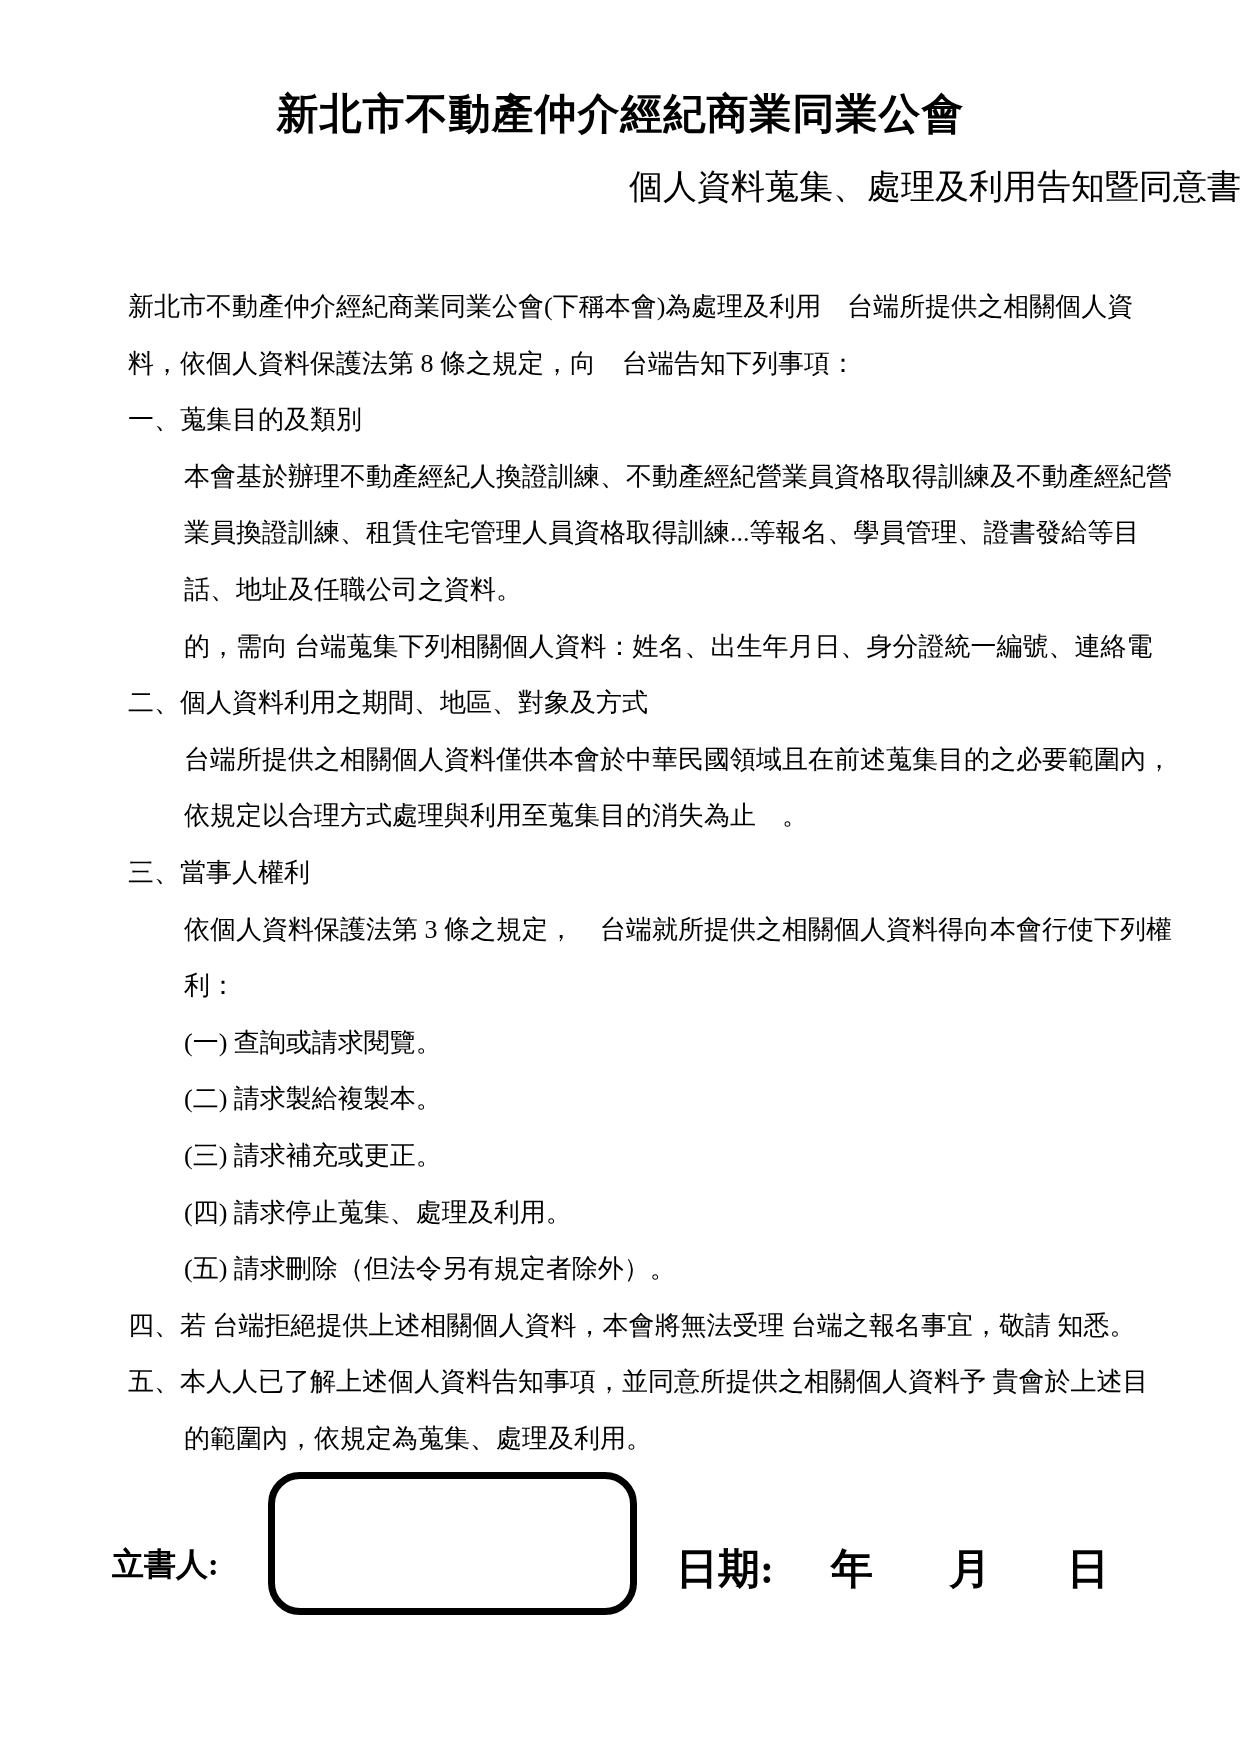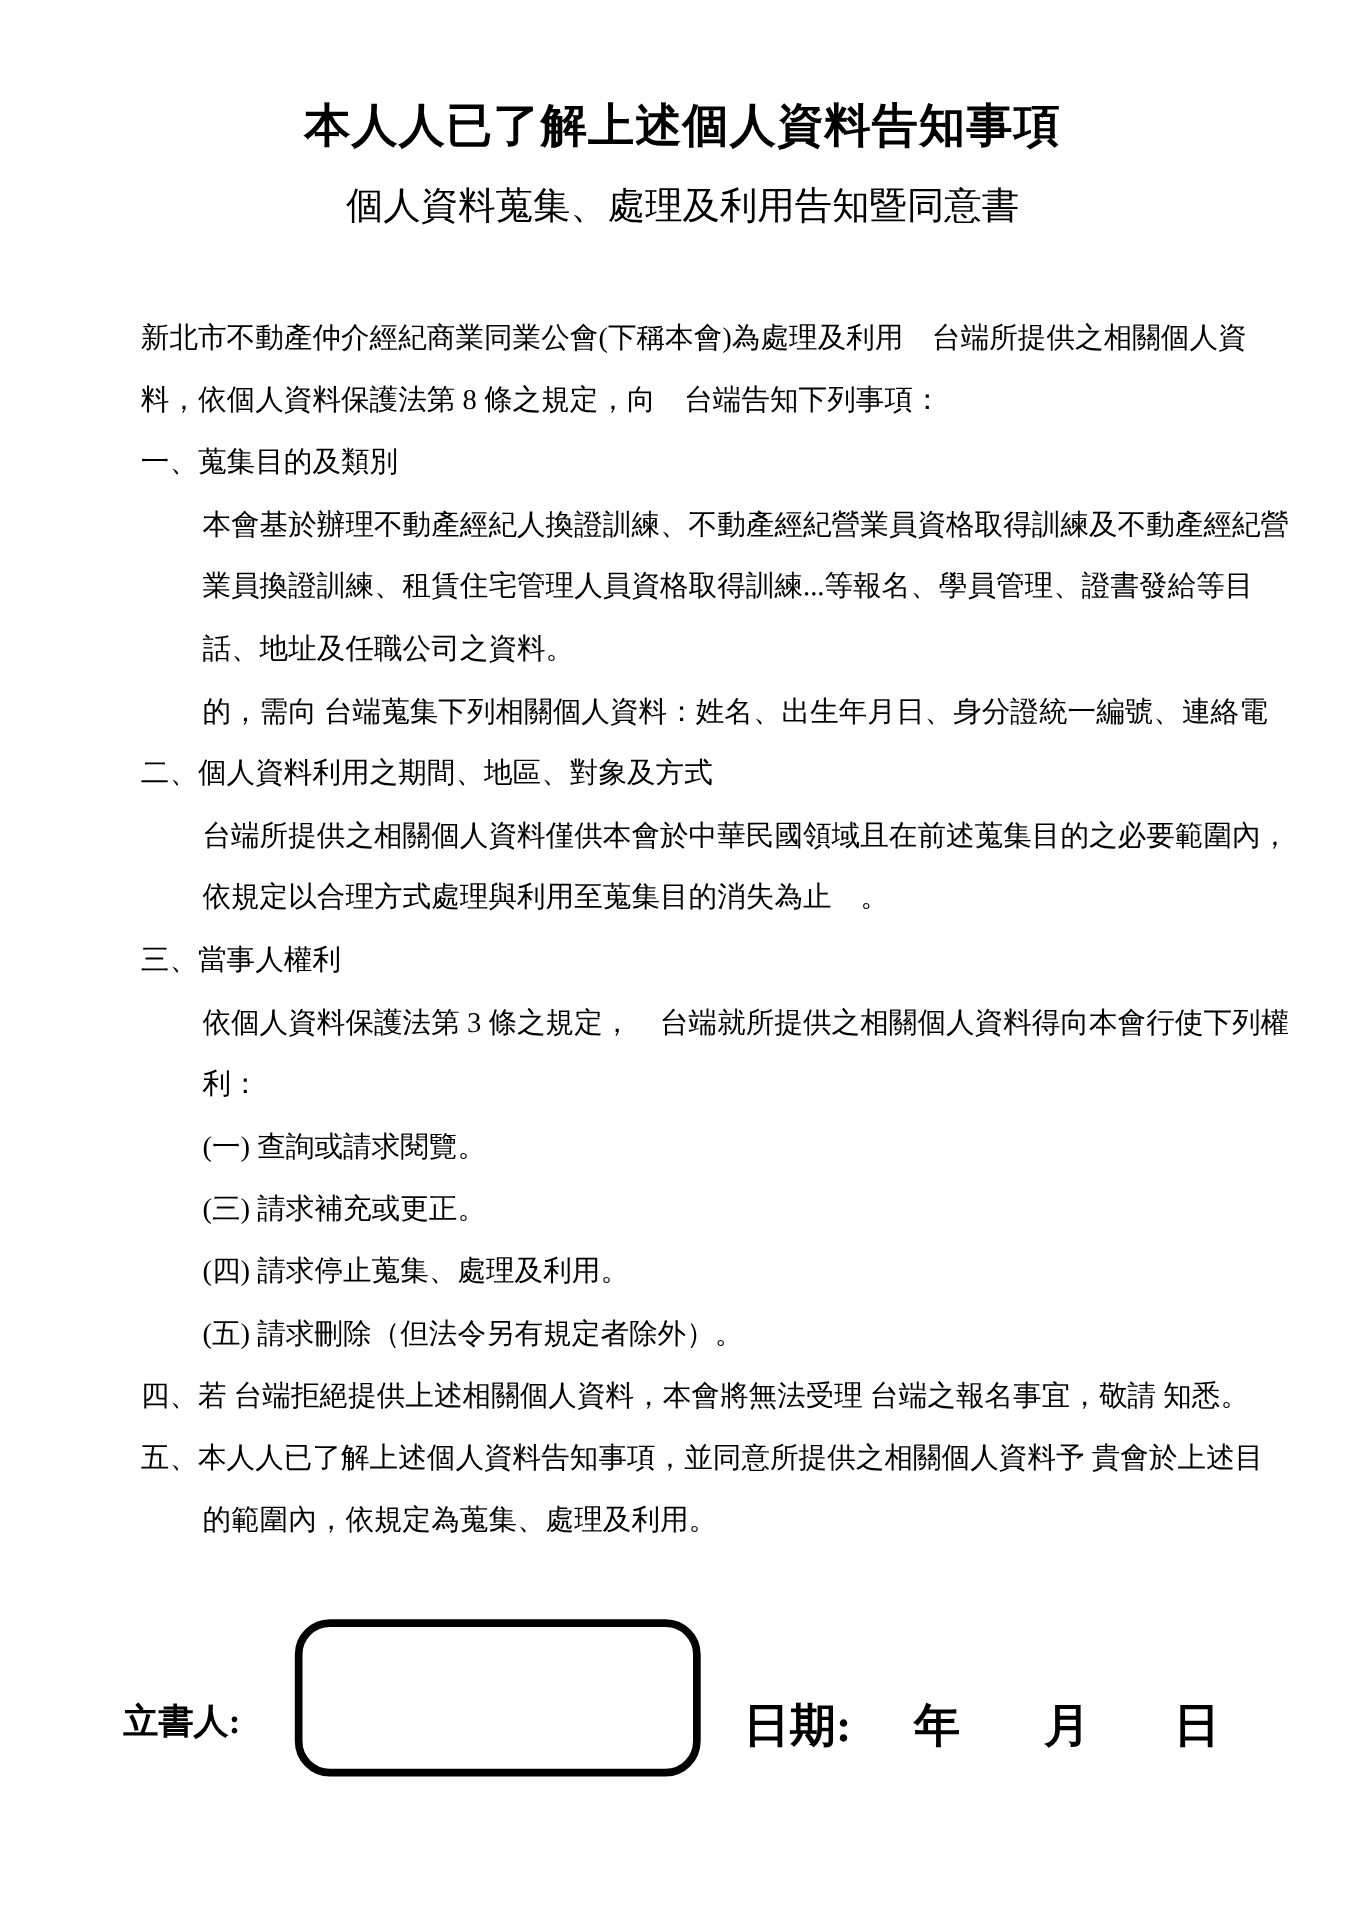--- a/index.html
+++ b/index.html
@@ -20,21 +20,21 @@
     text-align:center;
     font-size:42px;
     font-weight:700;
     letter-spacing:1px;
     white-space:pre;
   }
   .doc-subtitle {
     position:absolute;
     top:164px; left:0;
     width:100%;
-    text-align:center;
+    text-align:right;
     font-size:34px;
     font-weight:400;
     white-space:pre;
   }
   .doc-body {
     position:absolute;
     top:279px;
     left:128px;
     width:1030px;
   }
@@ -73,38 +73,39 @@
   .date-label { left:676px; }
   .unit-year  { left:831px; }
   .unit-month { left:949px; }
   .unit-day   { left:1067px; }
 </style>
 </head>
 <body>
 
 <div class="page">
 
-  <div class="doc-title">本人人已了解上述個人資料告知事項</div>
+  <div class="doc-title">新北市不動產仲介經紀商業同業公會</div>
   <div class="doc-subtitle">個人資料蒐集、處理及利用告知暨同意書</div>
 
   <div class="doc-body">
     <div class="ln">新北市不動產仲介經紀商業同業公會(下稱本會)為處理及利用　台端所提供之相關個人資</div>
     <div class="ln">料，依個人資料保護法第 8 條之規定，向　台端告知下列事項：</div>
     <div class="ln">一、蒐集目的及類別</div>
     <div class="ln ind">本會基於辦理不動產經紀人換證訓練、不動產經紀營業員資格取得訓練及不動產經紀營</div>
     <div class="ln ind">業員換證訓練、租賃住宅管理人員資格取得訓練...等報名、學員管理、證書發給等目</div>
     <div class="ln ind">話、地址及任職公司之資料。</div>
     <div class="ln ind">的，需向 台端蒐集下列相關個人資料：姓名、出生年月日、身分證統一編號、連絡電</div>
     <div class="ln">二、個人資料利用之期間、地區、對象及方式</div>
     <div class="ln ind">台端所提供之相關個人資料僅供本會於中華民國領域且在前述蒐集目的之必要範圍內，</div>
     <div class="ln ind">依規定以合理方式處理與利用至蒐集目的消失為止　。</div>
     <div class="ln">三、當事人權利</div>
     <div class="ln ind">依個人資料保護法第 3 條之規定，　台端就所提供之相關個人資料得向本會行使下列權</div>
     <div class="ln ind">利：</div>
     <div class="ln ind">(一) 查詢或請求閱覽。</div>
+    <div class="ln ind">(二) 請求製給複製本。</div>
     <div class="ln ind">(三) 請求補充或更正。</div>
     <div class="ln ind">(四) 請求停止蒐集、處理及利用。</div>
     <div class="ln ind">(五) 請求刪除（但法令另有規定者除外）。</div>
     <div class="ln">四、若 台端拒絕提供上述相關個人資料，本會將無法受理 台端之報名事宜，敬請 知悉。</div>
     <div class="ln">五、本人人已了解上述個人資料告知事項，並同意所提供之相關個人資料予 貴會於上述目</div>
     <div class="ln ind">的範圍內，依規定為蒐集、處理及利用。</div>
   </div>
 
   <div class="sig-label">立書人:</div>
 

